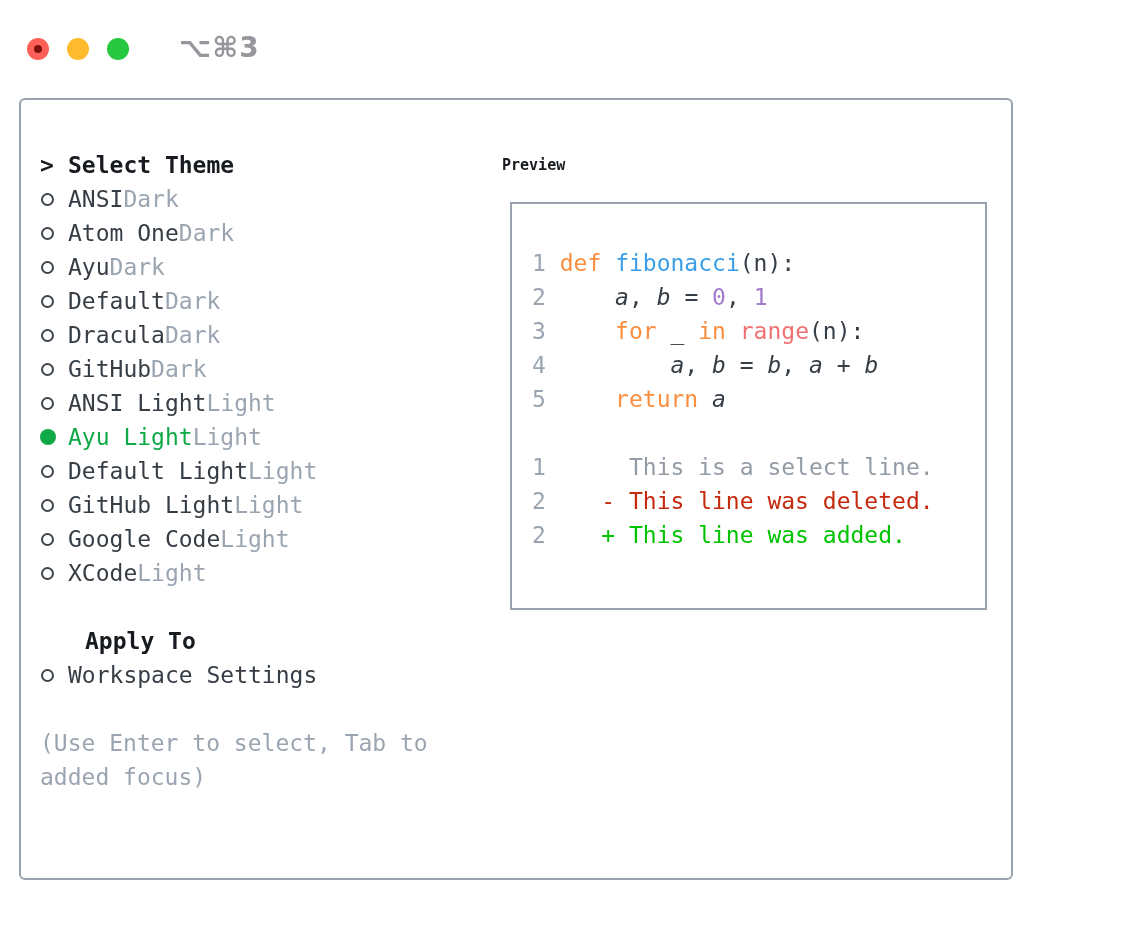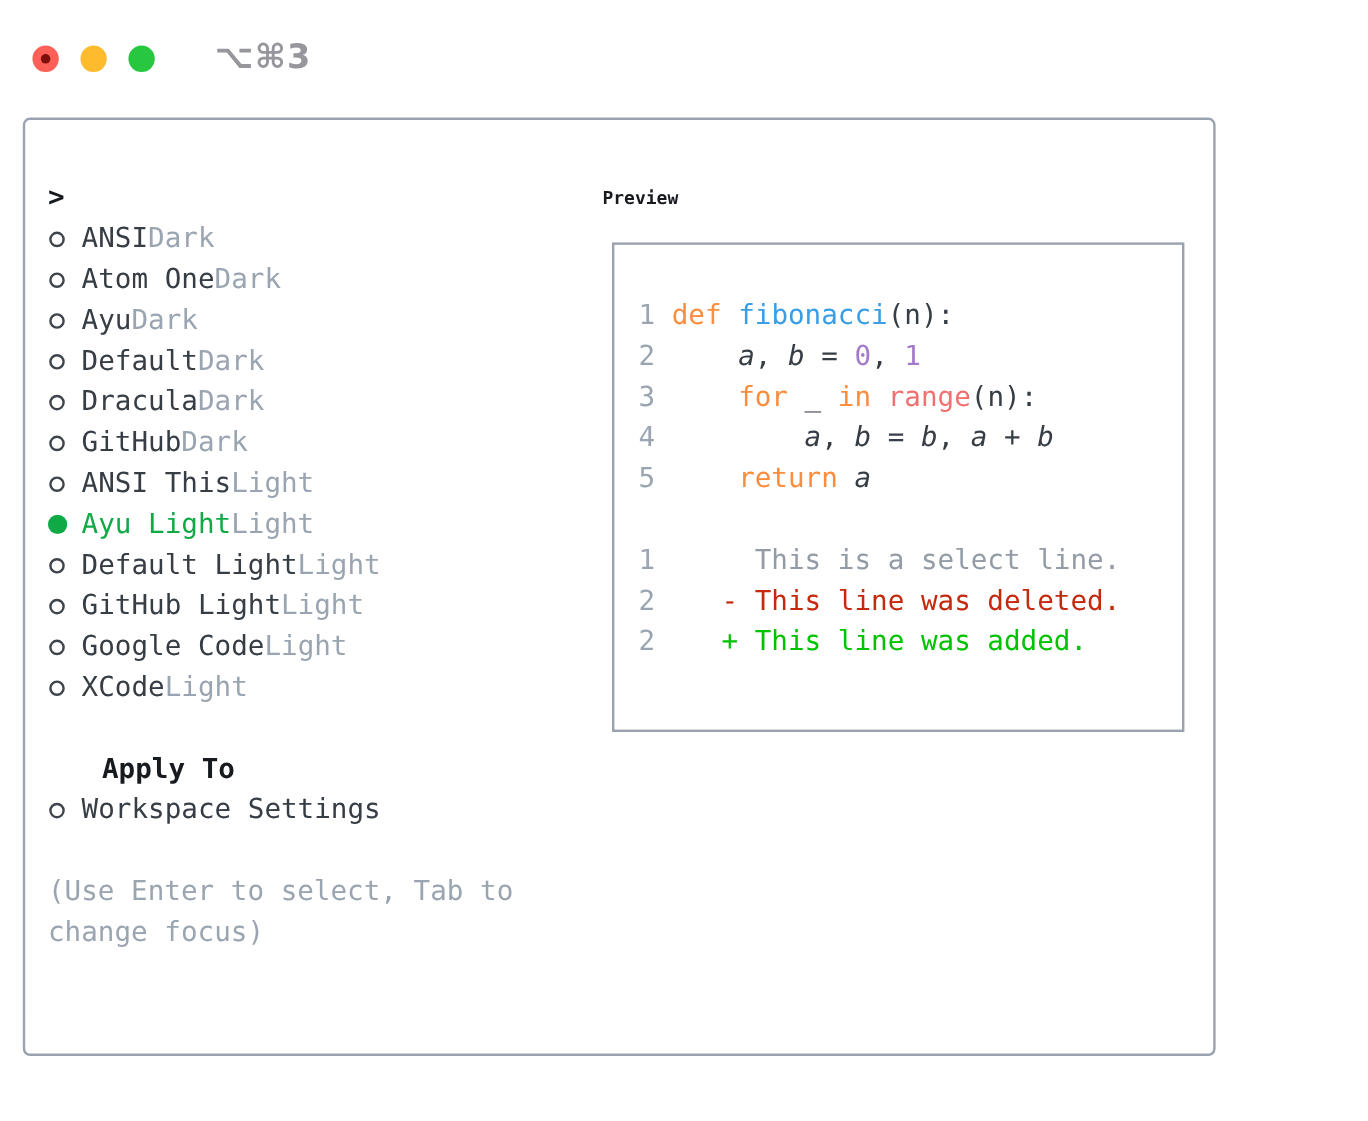--- a/index.html
+++ b/index.html
@@ -58,45 +58,46 @@
       <span class="light yellow"></span>
       <span class="light green"></span>
     </div>
     <span class="win-title">⌥⌘3</span>
   </div>
 
   <div class="panel">
     <div class="left-col">
       <div class="row header-row">
         <span class="marker"><span class="prompt">&gt;</span></span>
+        <span class="label">Select Theme</span>
       </div>
       <div id="theme-list">
           <div class="row"><span class="marker"><span class="circle"></span></span><span class="name">ANSI</span> <span class="badge">Dark</span></div>
           <div class="row"><span class="marker"><span class="circle"></span></span><span class="name">Atom One</span> <span class="badge">Dark</span></div>
           <div class="row"><span class="marker"><span class="circle"></span></span><span class="name">Ayu</span> <span class="badge">Dark</span></div>
           <div class="row"><span class="marker"><span class="circle"></span></span><span class="name">Default</span> <span class="badge">Dark</span></div>
           <div class="row"><span class="marker"><span class="circle"></span></span><span class="name">Dracula</span> <span class="badge">Dark</span></div>
           <div class="row"><span class="marker"><span class="circle"></span></span><span class="name">GitHub</span> <span class="badge">Dark</span></div>
-          <div class="row"><span class="marker"><span class="circle"></span></span><span class="name">ANSI This</span> <span class="badge">Light</span></div>
+          <div class="row"><span class="marker"><span class="circle"></span></span><span class="name">ANSI Light</span> <span class="badge">Light</span></div>
           <div class="row selected"><span class="marker"><span class="circle filled"></span></span><span class="name">Ayu Light</span> <span class="badge">Light</span></div>
           <div class="row"><span class="marker"><span class="circle"></span></span><span class="name">Default Light</span> <span class="badge">Light</span></div>
           <div class="row"><span class="marker"><span class="circle"></span></span><span class="name">GitHub Light</span> <span class="badge">Light</span></div>
           <div class="row"><span class="marker"><span class="circle"></span></span><span class="name">Google Code</span> <span class="badge">Light</span></div>
           <div class="row"><span class="marker"><span class="circle"></span></span><span class="name">XCode</span> <span class="badge">Light</span></div>
         </div>
       <div class="spacer"></div>
       <div class="row">
         <span class="marker"></span>
         <span class="section-title">Apply To</span>
       </div>
       <div id="apply-to-list">
           <div class="row"><span class="marker"><span class="circle"></span></span><span class="name">Workspace Settings</span></div>
         </div>
       <div class="spacer"></div>
-      <div class="help">(Use Enter to select, Tab to change focus)</div>
+      <div class="help">(Use Enter to select, Tab to added focus)</div>
     </div>
 
     <div class="right-col">
       <div class="preview-title">Preview</div>
     </div>
     <div class="preview-box">
       <pre class="code" id="code-block"><span class="ln">1</span><span class="tok-plain"> </span><span class="tok-keyword">def</span><span class="tok-plain"> </span><span class="tok-function">fibonacci</span><span class="tok-plain">(n):</span>
 <span class="ln">2</span><span class="tok-plain">     </span><span class="tok-variable">a</span><span class="tok-plain">, </span><span class="tok-variable">b</span><span class="tok-plain"> = </span><span class="tok-constant">0</span><span class="tok-plain">, </span><span class="tok-constant">1</span>
 <span class="ln">3</span><span class="tok-plain">     </span><span class="tok-keyword">for</span><span class="tok-plain"> _ </span><span class="tok-keyword">in</span><span class="tok-plain"> </span><span class="tok-builtin">range</span><span class="tok-plain">(n):</span>
 <span class="ln">4</span><span class="tok-plain">         </span><span class="tok-variable">a</span><span class="tok-plain">, </span><span class="tok-variable">b</span><span class="tok-plain"> = </span><span class="tok-variable">b</span><span class="tok-plain">, </span><span class="tok-variable">a</span><span class="tok-plain"> + </span><span class="tok-variable">b</span>

